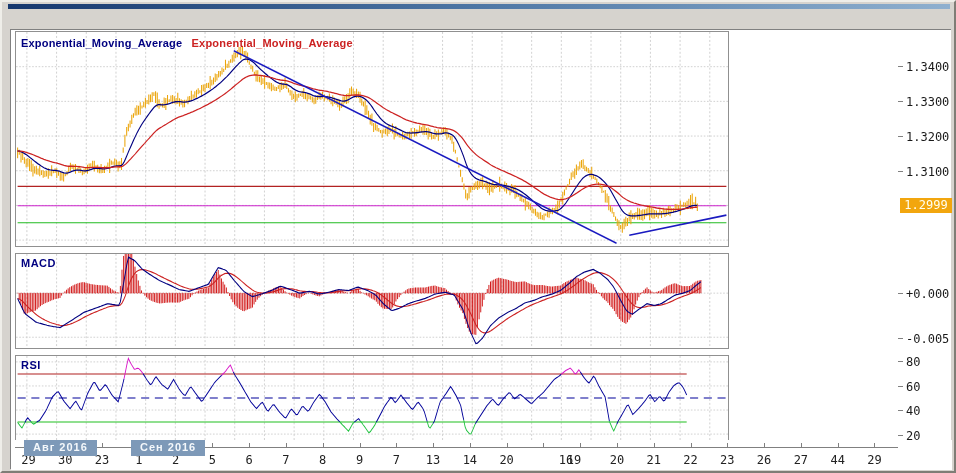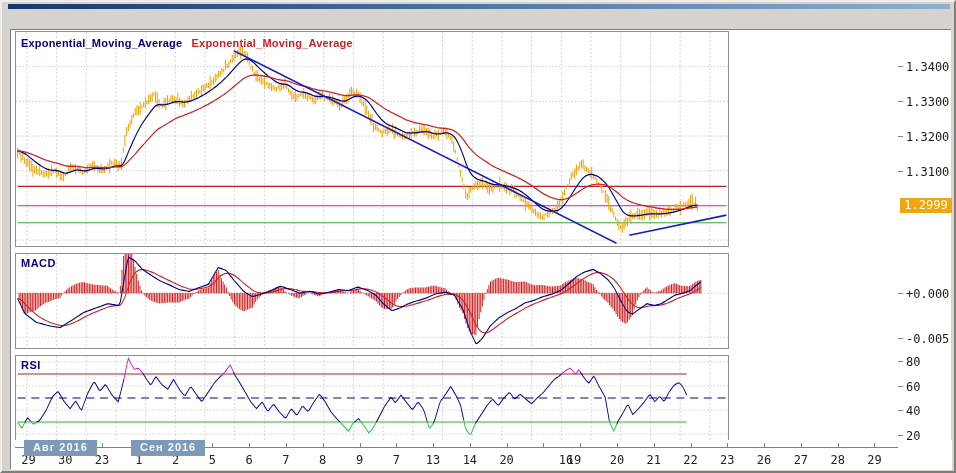--- a/index.html
+++ b/index.html
@@ -260,18 +260,18 @@
         <div class="x-date" style="left: 628.76px;">21</div>
         <div class="x-tick" style="left: 679.54px;"></div>
         <div class="x-date" style="left: 665.54px;">22</div>
         <div class="x-tick" style="left: 716.32px;"></div>
         <div class="x-date" style="left: 702.32px;">23</div>
         <div class="x-tick" style="left: 753.1px;"></div>
         <div class="x-date" style="left: 739.1px;">26</div>
         <div class="x-tick" style="left: 789.88px;"></div>
         <div class="x-date" style="left: 775.88px;">27</div>
         <div class="x-tick" style="left: 826.66px;"></div>
-        <div class="x-date" style="left: 812.66px;">28</div>
+        <div class="x-date" style="left: 812.66px;">44</div>
         <div class="x-tick" style="left: 863.44px;"></div>
         <div class="x-date" style="left: 849.44px;">29</div>
       </div>
   </div>
 </div>
 
 </body></html>

